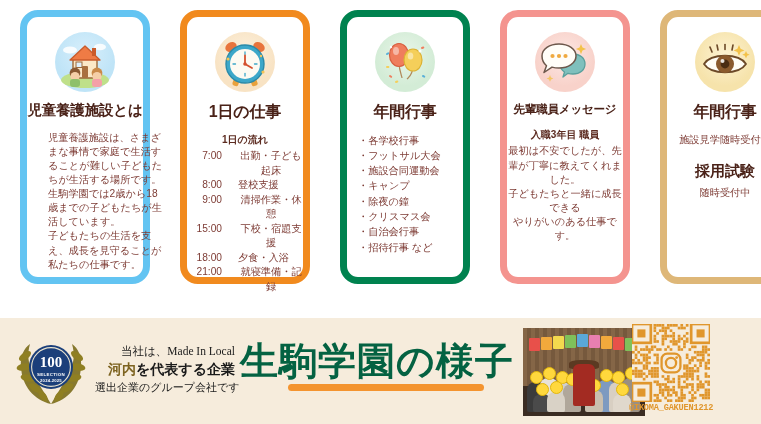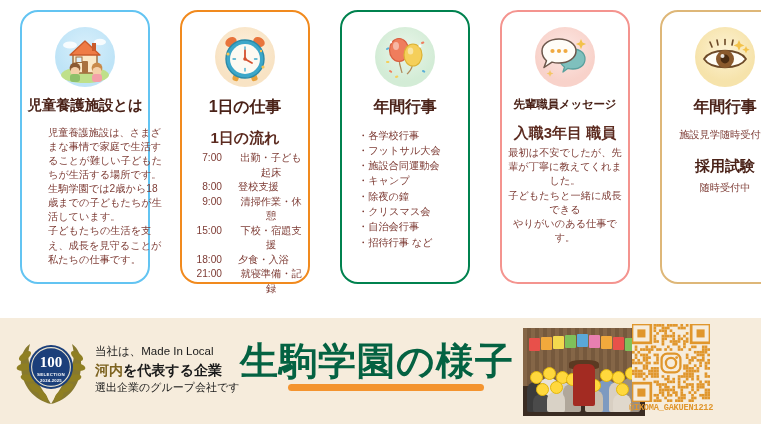--- a/index.html
+++ b/index.html
@@ -21,21 +21,21 @@
     left: 0; top: 0;
     width: 761px;
     height: 300px;
     display: flex;
     gap: 0;
   }
   .card {
     width: 130px;
     height: 274px;
     margin: 10px 10px 0 20px;
-    border: 2px solid #c2410c;
+    border: 7px solid #c2410c;
     border-radius: 18px;
     background: #ffffff;
     box-sizing: border-box;
     padding: 8px 4px 4px 4px;
     display: flex;
     flex-direction: column;
     align-items: center;
     position: relative;
   }
   .card.c0 { border-color: #63c4f2; }
@@ -73,21 +73,21 @@
     color: #7d3b34;
     line-height: 1.38;
     width: 118px;
   }
   .body-left { text-align: left; padding-left: 4px; margin-left: 40px; }
   .body-center { text-align: center; }
 
   .sub-head {
     font-weight: bold;
     text-align: center;
-    font-size: 15px;
+    font-size: 10px;
     color: #5c2b20;
     margin-bottom: 3px;
   }
   .sched-list { list-style: none; margin: 0; padding: 0; }
   .sched-list li {
     display: flex;
     justify-content: flex-start;
     font-size: 10.2px;
     line-height: 1.42;
     color: #7d3b34;
@@ -129,23 +129,23 @@
     left: 12px;
     top: 16px;
     width: 78px;
     height: 74px;
   }
   #tagline {
     position: absolute;
     left: 95px;
     top: 25px;
     width: 140px;
-    text-align: left;
+    text-align: right;
     color: #1a1a1a;
-    font-family: Liberation Sans, sans-serif;
+    font-family: Liberation Serif, serif;
   }
   #tagline .l1 { font-size: 11.5px; line-height: 1.45; white-space: nowrap; }
   #tagline .l2 {
     font-size: 14px; font-weight: bold; line-height: 1.45; white-space: nowrap;
   }
   #tagline .l2 .accent { color: #7d6320; }
   #tagline .l3 { font-size: 11px; line-height: 1.45; white-space: nowrap; }
 
   #banner-title-wrap {
     position: absolute;

